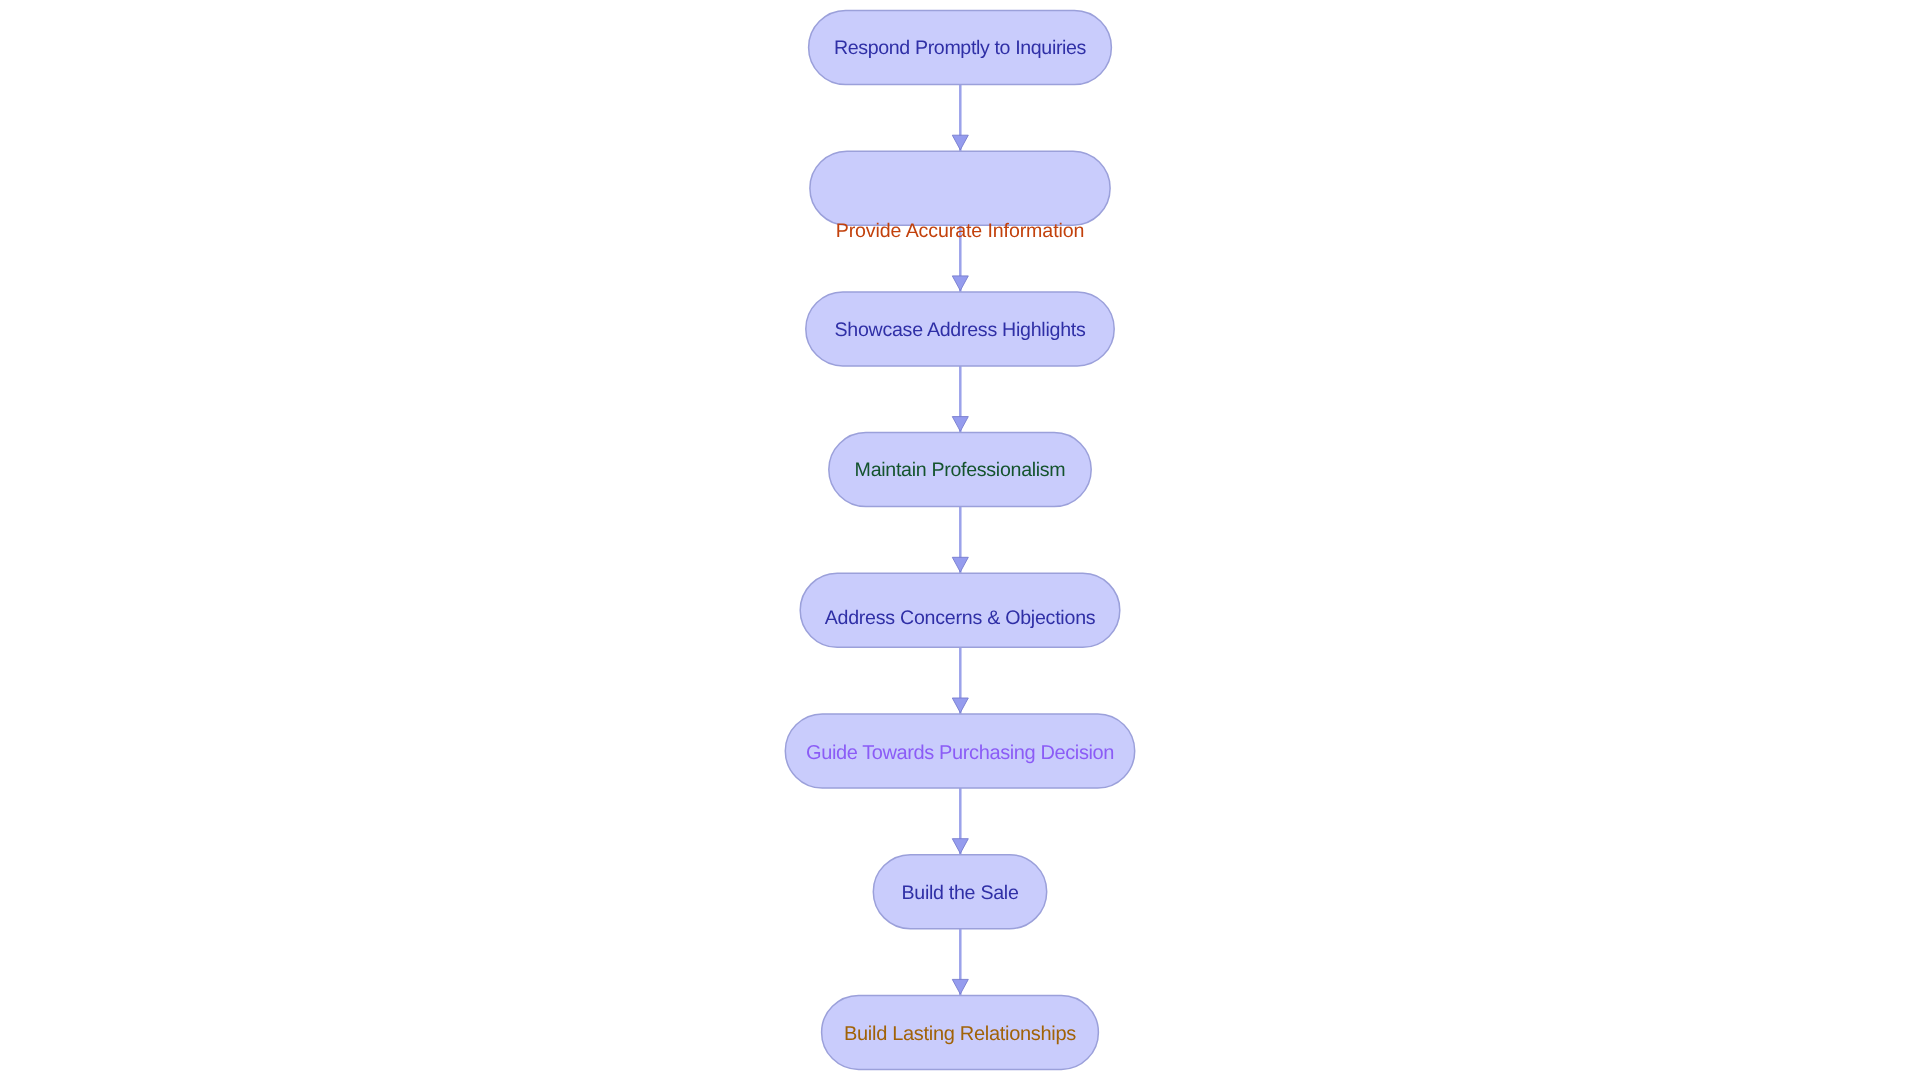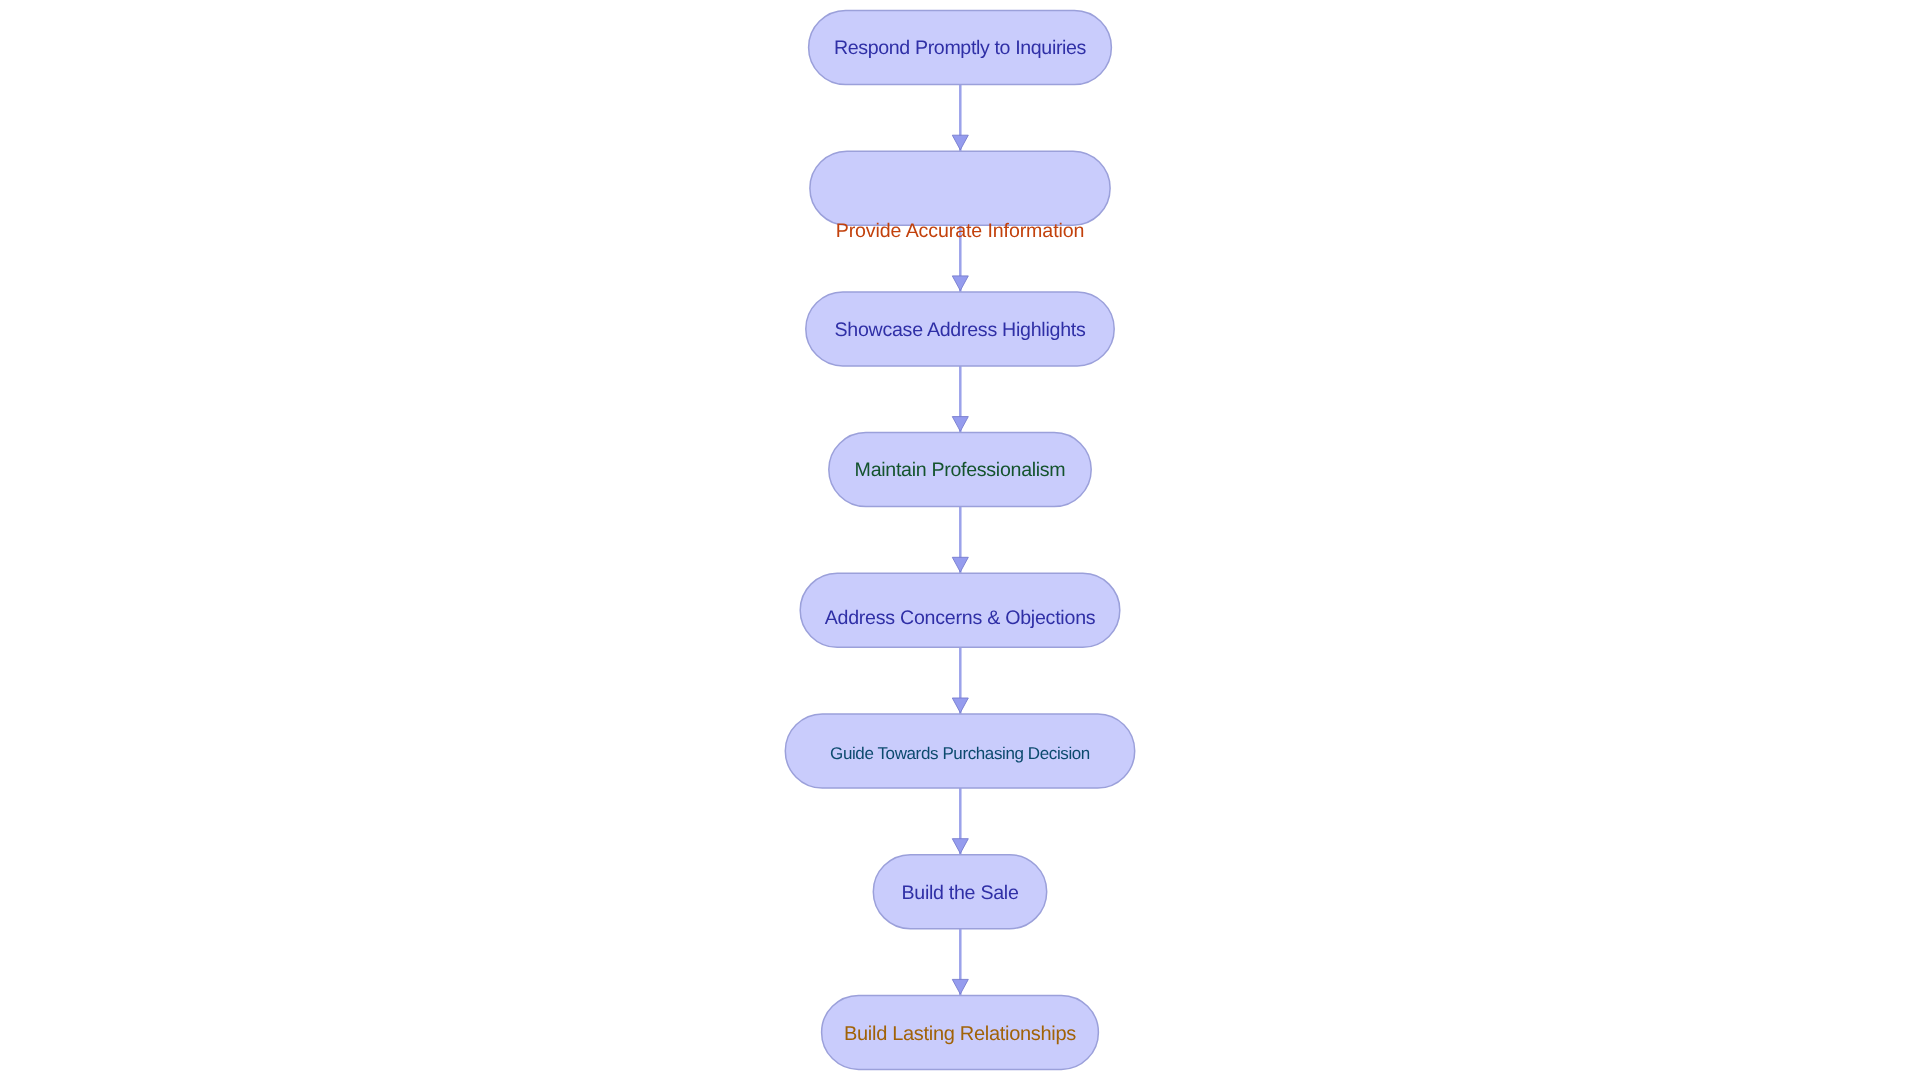--- a/index.html
+++ b/index.html
@@ -74,17 +74,17 @@
       <rect class="node-shape" x="873.3" y="854.6999999999999" width="173.4" height="74" rx="37" ry="37" fill="#C9CCFC" stroke="#9BA0DA" stroke-width="1.5"></rect>
       <rect class="node-shape" x="821.6" y="995.3999999999999" width="276.8" height="74" rx="37" ry="37" fill="#C9CCFC" stroke="#9BA0DA" stroke-width="1.5"></rect>
     </g>
   </svg>
   <div id="labels">
     <div class="node-label" style="left: 960px; top: 49.3px; color: rgb(47, 47, 166); font-size: 19.6px; letter-spacing: -0.3575px;">Respond Promptly to Inquiries</div>
     <div class="node-label" style="left: 960px; top: 208px; color: #c2410c; font-size: 19.6px; letter-spacing: -0.1069px; margin-top: 24px;">Provide Accurate Information</div>
     <div class="node-label" style="left: 960px; top: 330.7px; color: rgb(47, 47, 166); font-size: 19.6px; letter-spacing: -0.2623px;">Showcase Address Highlights</div>
     <div class="node-label" style="left: 960px; top: 471.4px; color: #14532d; font-size: 19.6px; letter-spacing: -0.2922px;">Maintain Professionalism</div>
     <div class="node-label" style="left: 960px; top: 612.1px; color: rgb(47, 47, 166); font-size: 19.6px; letter-spacing: -0.242px; margin-top: 7px;">Address Concerns &amp; Objections</div>
-    <div class="node-label" style="left: 960px; top: 752.8px; color: #0c4a6e; font-size: 17px; letter-spacing: -0.3906px;">Guide Towards Purchasing Decision</div>
+    <div class="node-label" style="left: 960px; top: 752.8px; color: #8b5cf6; font-size: 20px; letter-spacing: -0.3906px;">Guide Towards Purchasing Decision</div>
     <div class="node-label" style="left: 960px; top: 893.5px; color: rgb(47, 47, 166); font-size: 19.6px; letter-spacing: -0.2741px;">Build the Sale</div>
     <div class="node-label" style="left: 960px; top: 1034.2px; color: #a16207; font-size: 20px; letter-spacing: -0.303px;">Build Lasting Relationships</div>
   </div>
 </div>
 
 </body></html>

